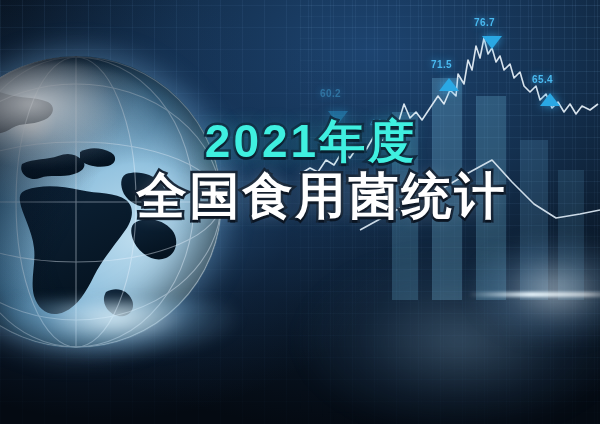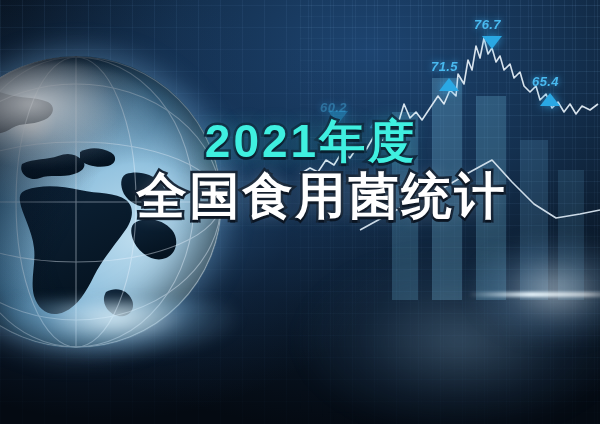--- a/index.html
+++ b/index.html
@@ -61,22 +61,22 @@
      background:radial-gradient(circle at 72% 66%, rgba(0,0,0,0) 30%, rgba(2,10,22,.35) 62%, rgba(1,5,12,.88) 100%),
                 linear-gradient(118deg, rgba(4,12,24,.80) 0%, rgba(4,12,24,.42) 26%, rgba(0,0,0,0) 52%);}
   .globe .shine{position:absolute;left:6%;top:2%;width:72%;height:36%;border-radius:50%;
      background:radial-gradient(ellipse at 40% 40%, rgba(255,255,255,.62) 0%, rgba(255,255,255,.10) 52%, rgba(255,255,255,0) 74%);
      filter:blur(3px);}
   .globe-base{position:absolute;left:-10px;top:300px;width:250px;height:60px;
      background:radial-gradient(ellipse at 50% 30%, rgba(225,245,255,.85) 0%, rgba(140,200,240,.30) 40%, rgba(0,0,0,0) 72%);
      filter:blur(6px);}
 
   
-  .dlabel{position:absolute;color:#49b9ef;font-size:13px;font-weight:700;letter-spacing:.4px;
-     text-shadow:0 0 7px rgba(60,170,235,.85);font-style:italic;}
+  .dlabel{position:absolute;color:#49b9ef;font-size:10px;font-weight:700;letter-spacing:.4px;
+     text-shadow:0 0 7px rgba(60,170,235,.85);}
   .tri{position:absolute;width:0;height:0;}
   .tri.down{border-left:10px solid transparent;border-right:10px solid transparent;border-top:13px solid #2aa8e4;
      filter:drop-shadow(0 0 5px rgba(50,170,235,.8));}
   .tri.up{border-left:10px solid transparent;border-right:10px solid transparent;border-bottom:13px solid #2aa8e4;
      filter:drop-shadow(0 0 5px rgba(50,170,235,.8));}
   .faded{opacity:.42;}
 
   
   .title{position:absolute;left:0;right:0;top:118px;text-align:center;}
   .tline{font-weight:700;line-height:1.02;letter-spacing:3px;white-space:nowrap;}
@@ -109,21 +109,21 @@
         <polyline points="300,174 310,168 318,172 326,160 334,165 342,152 350,158 358,146 366,150 374,136 382,142 390,128 398,124 404,104 410,118 416,112 422,120 430,108 438,96 444,104 450,90 456,96 458,74 464,84 468,60 472,70 476,46 480,58 484,38 488,54 492,48 496,62 500,56 504,70 510,64 514,78 520,72 524,86 530,92 536,86 540,100 546,94 552,108 558,102 564,112 570,104 576,114 582,106 590,110 598,104" fill="none" stroke="#e8f2fa" stroke-width="1.6" stroke-linejoin="round" opacity="0.92"></polyline>
         <polyline points="360,230 400,208 440,190 470,172 492,160 512,182 534,204 556,218 580,214 600,210" fill="none" stroke="#dce9f4" stroke-width="1.6" stroke-linejoin="round" opacity="0.92"></polyline>
       </g>
   </svg>
 
   <div class="pool pool-a"></div>
   <div class="pool pool-b"></div>
   <div class="streak"></div>
 
   <div id="annots">
-      <div class="dlabel faded" style="left: 320px; top: 100px; text-align: center;">60.2</div>
+      <div class="dlabel faded" style="left: 320px; top: 88px; text-align: center;">60.2</div>
       <div class="tri down faded" style="left: 328px; top: 111px;"></div>
       <div class="dlabel faded" style="left: 370px; top: 118px;">44.9</div>
       <div class="dlabel" style="left: 431px; top: 59px;">71.5</div>
       <div class="tri up" style="left: 439px; top: 78px;"></div>
       <div class="dlabel" style="left: 474px; top: 17px;">76.7</div>
       <div class="tri down" style="left: 482px; top: 36px;"></div>
       <div class="dlabel" style="left: 532px; top: 74px;">65.4</div>
       <div class="tri up" style="left: 540px; top: 93px;"></div>
     </div>
 

